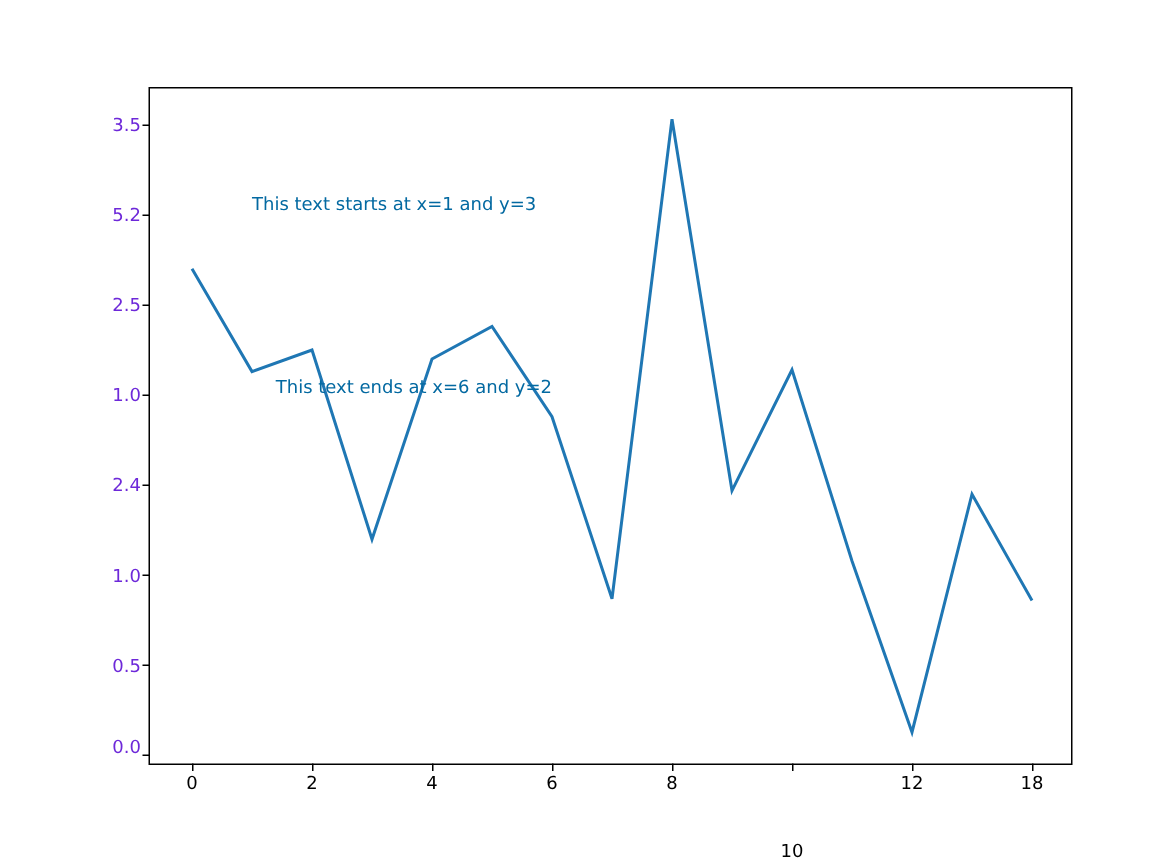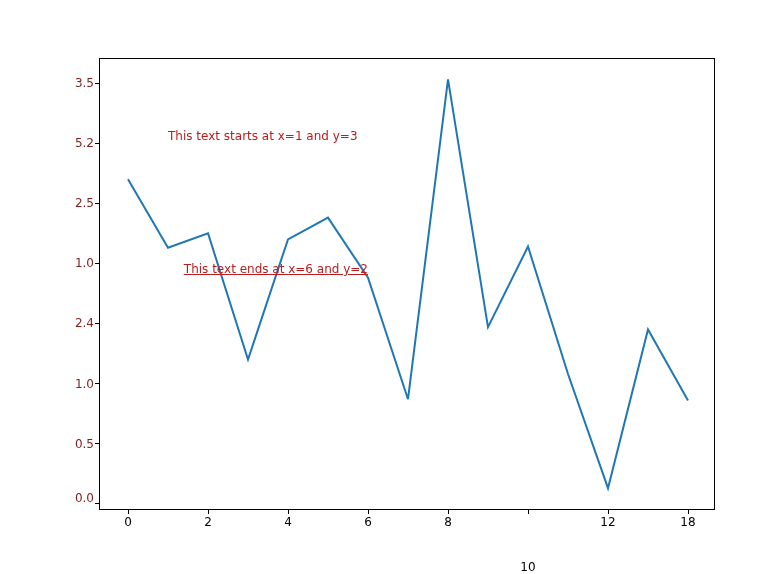--- a/index.html
+++ b/index.html
@@ -36,41 +36,41 @@
     transform: translate(-50%, 6px);
     font-size: 12px;
     color: #000000;
     white-space: nowrap;
   }
   .tick-label-y {
     position: absolute;
     right: 100%;
     transform: translate(-6px, -50%);
     font-size: 12px;
-    color: #7f1d1d;
+    color: #6d28d9;
     white-space: nowrap;
   }
   .tick-mark-x, .tick-mark-y {
     position: absolute;
     background: #000000;
   }
   .tick-mark-x {
     width: 1px;
     height: 5px;
     top: 100%;
   }
   .tick-mark-y {
     height: 1px;
     width: 5px;
     right: 100%;
   }
   .annotation {
     position: absolute;
     font-size: 12px;
-    color: #b91c1c;
+    color: #0369a1;
     white-space: nowrap;
   }
 </style>
 </head>
 <body>
 
 <div class="figure">
   <div class="axes" id="axes" style="left: 99px; top: 58px; width: 616px; height: 452px;">
     <svg id="plot-svg" style="position:absolute;left:0;top:0;overflow:visible;" width="616" height="452">
       <polyline id="series-line" class="plot-line" points="28.00,120.21 68.00,188.73 108.00,174.31 148.00,300.53 188.00,180.32 228.00,158.68 268.00,218.79 308.00,340.20 348.00,20.44 388.00,268.07 428.00,187.53 468.00,314.96 508.00,429.16 548.00,270.48 588.00,341.40"></polyline>
@@ -106,16 +106,16 @@
         <div class="tick-label-y" style="top: 204.362px;">1.0</div>
         <div class="tick-mark-y" style="top: 143.755px;"></div>
         <div class="tick-label-y" style="top: 144.255px;">2.5</div>
         <div class="tick-mark-y" style="top: 83.6489px;"></div>
         <div class="tick-label-y" style="top: 84.1489px;">5.2</div>
         <div class="tick-mark-y" style="top: 23.5426px;"></div>
         <div class="tick-label-y" style="top: 24.0426px;">3.5</div>
       </div>
     <div id="annotations">
         <div class="annotation" style="left: 68px; top: 84.1489px; transform: translate(0px, -100%);">This text starts at x=1 and y=3</div>
-        <div class="annotation" style="left: 268px; top: 217px; transform: translate(-100%, -100%); text-decoration: underline;">This text ends at x=6 and y=2</div>
+        <div class="annotation" style="left: 268px; top: 206px; transform: translate(-100%, -100%);">This text ends at x=6 and y=2</div>
       </div>
   </div>
 </div>
 
 </body></html>

